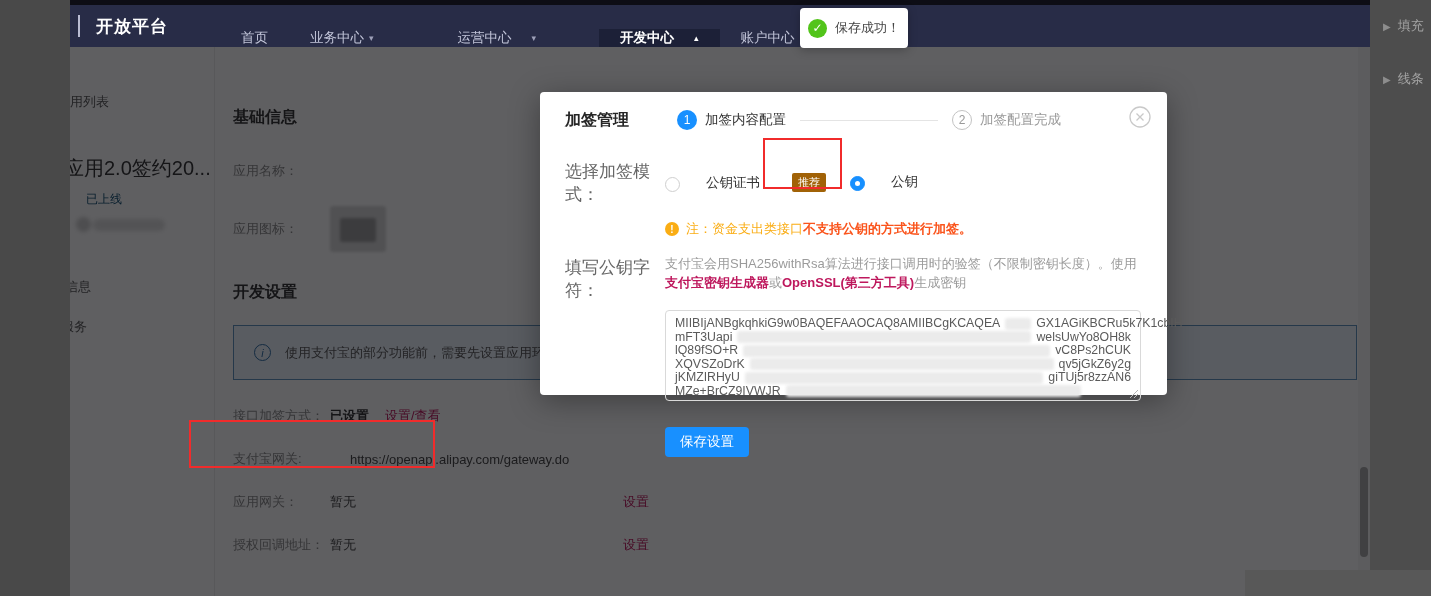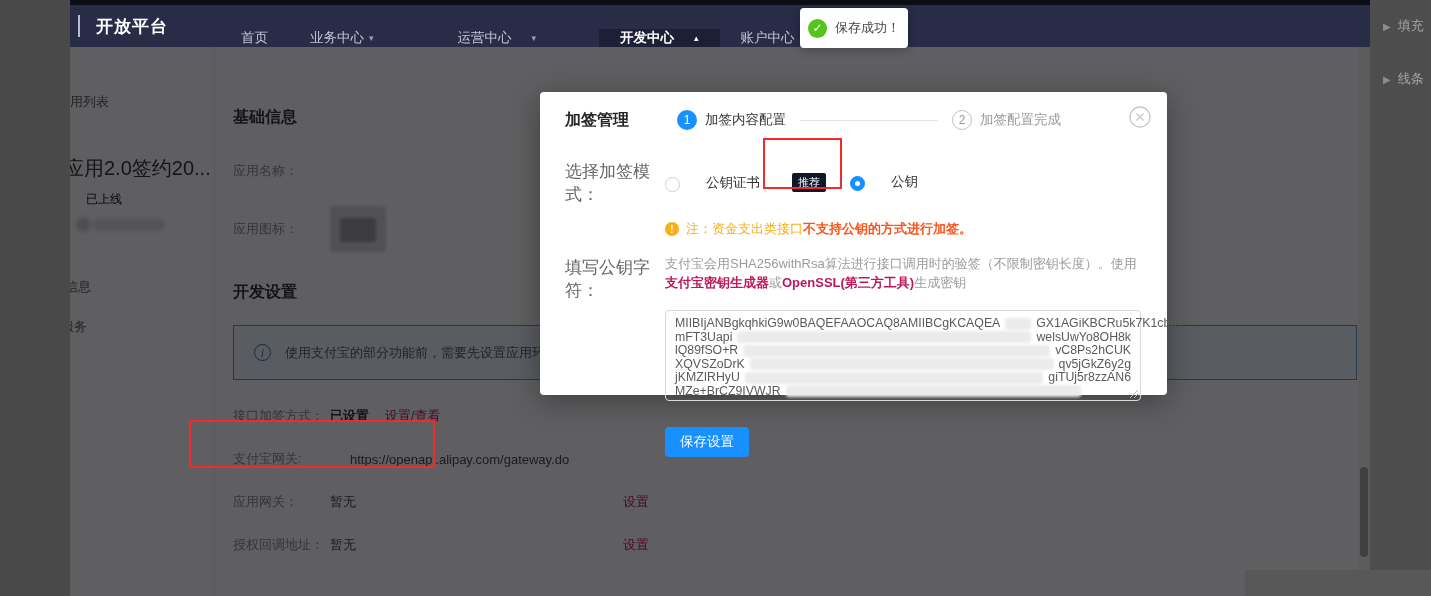--- a/index.html
+++ b/index.html
@@ -26,21 +26,21 @@
   .nav-item.spaced { margin-left:42px;gap:20px; }
   .nav-item.active { background:#1c2037; color:#fff; font-weight:bold; }
   .nav-item.active .caret { color:#fff; }
 
   
   .page { position:absolute; left:0; top:47px; width:1300px; height:549px; background:#fff; }
   .side { position:absolute; left:0; top:0; width:145px; height:549px; background:#fff; border-right:1px solid #ececec; overflow:hidden; }
   .side-item { font-size:13px; color:#595959; white-space:nowrap; cursor:pointer; }
   .s-applist  { margin:46px 0 0 -13px; }
   .s-appname  { margin:44px 0 0 -6px; font-size:20px; color:#333; font-weight:500; }
-  .s-status   { margin:9px 0 0 16px; font-size:12px; color:#000000; }
+  .s-status   { margin:9px 0 0 16px; font-size:12px; color:#0c4a6e; }
   .s-pill     { margin:9px 0 0 6px; display:flex; align-items:center; gap:2px; filter:blur(2px); }
   .s-pill .c  { width:15px; height:15px; border-radius:50%; background:#cfcfcf; }
   .s-pill .b  { width:72px; height:12px; border-radius:6px; background:#dedede; }
   .s-info     { margin:46px 0 0 -5px; }
   .s-service  { margin:22px 0 0 -9px; }
 
   .main { position:absolute; left:145px; top:0; width:1155px; height:549px; padding:34px 0 0 18px; }
   .page-title { font-size:20px; color:#2b2b2b; font-weight:500; }
   .section-h  { font-size:16px; color:#333; font-weight:bold; margin-top:26px; }
   .info-row { display:flex; align-items:center; margin-top:34px; font-size:13px; }
@@ -90,21 +90,21 @@
   .m-close { position:absolute; right:16px; top:14px; width:22px; height:22px; cursor:pointer; }
 
   .m-row { display:flex; margin-top:10px; }
   .m-lbl { width:100px; flex:none; font-size:17px; color:#666; padding-top:2px; }
   .radio-line { display:flex; align-items:center; }
   .radio { display:flex; align-items:flex-end; gap:26px; cursor:pointer; }
   .radio-dot { width:15px; height:15px; border-radius:50%; border:1px solid #cfcfcf; background:#fff; flex:none; }
   .radio-dot.checked { border:1px solid #1890ff; background:radial-gradient(circle, #1890ff 0 4.5px, #fff 5px); box-shadow:0 0 0 1.5px #1890ff inset; background:#1890ff; position:relative; }
   .radio-dot.checked::after { content:""; position:absolute; left:4px; top:4px; width:5px; height:5px; background:#fff; border-radius:50%; }
   .radio-text { font-size:13.5px; color:#333; }
-  .badge { background:#0f172a; color:#fff; font-size:11px; padding:2px 6px; border-radius:2px; margin-left:6px; }
+  .badge { background:#a16207; color:#fff; font-size:11px; padding:2px 6px; border-radius:2px; margin-left:6px; }
   .radio.second { margin-left:24px; }
   .note-line { display:flex; align-items:center; gap:7px; margin:14px 0 0 100px; font-size:13px; }
   .warn-circle { width:14px; height:14px; border-radius:50%; background:#faad14; color:#fff; font-size:10px; font-weight:bold; display:flex; align-items:center; justify-content:center; flex:none; }
   .note-a { color:#faad14; }
   .note-b { color:#fa541c; font-weight:bold; }
   .m-row.keyrow { margin-top:16px; }
   .key-desc { width:478px; font-size:13px; color:#9b9b9b; line-height:19px; }
   .keybox { position:relative; margin:8px 0 0 100px; width:476px; height:91px; border:1px solid #d9d9d9; border-radius:4px; padding:6px 9px 4px 9px; cursor:text; }
   .kline { display:flex; align-items:center; font-size:12.3px; color:#5a5a5a; line-height:13.5px; white-space:nowrap; }
   .kblur { height:12px; border-radius:3px; background:#ebebeb; filter:blur(1.5px); flex:1; margin:0 5px; }

